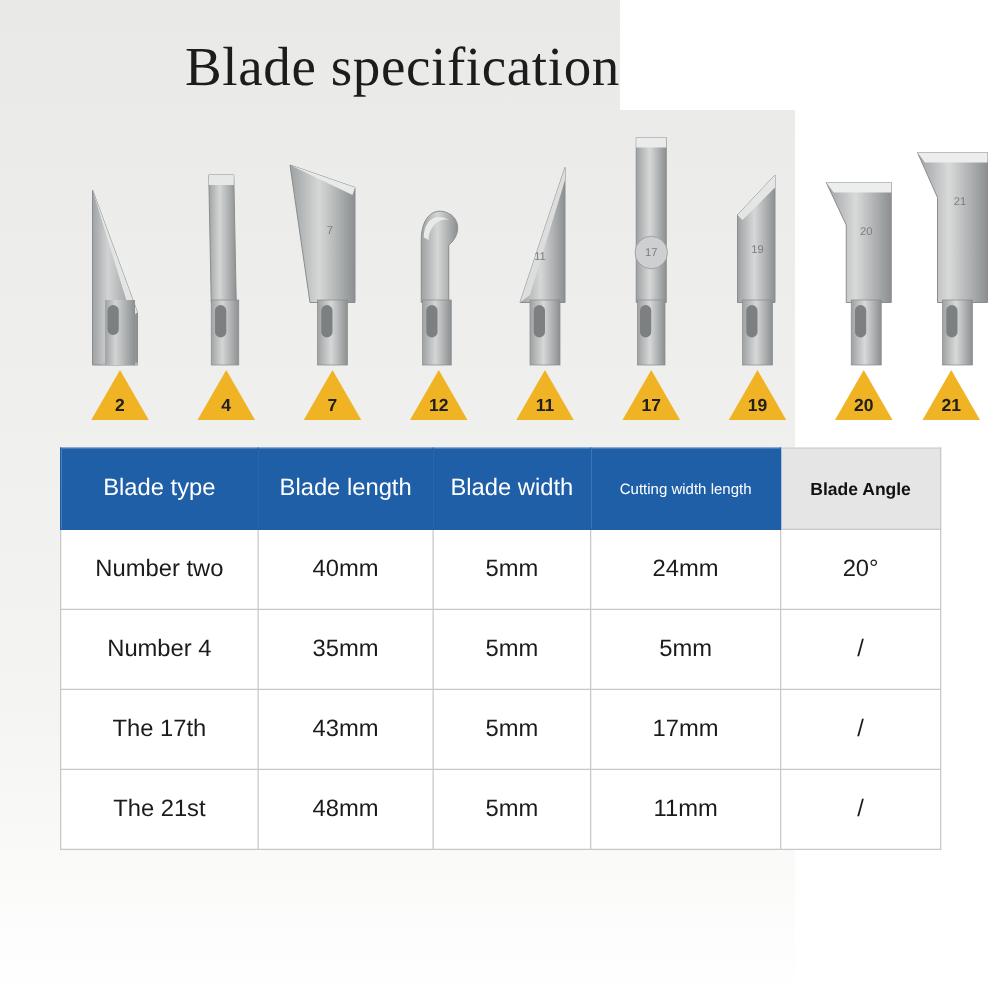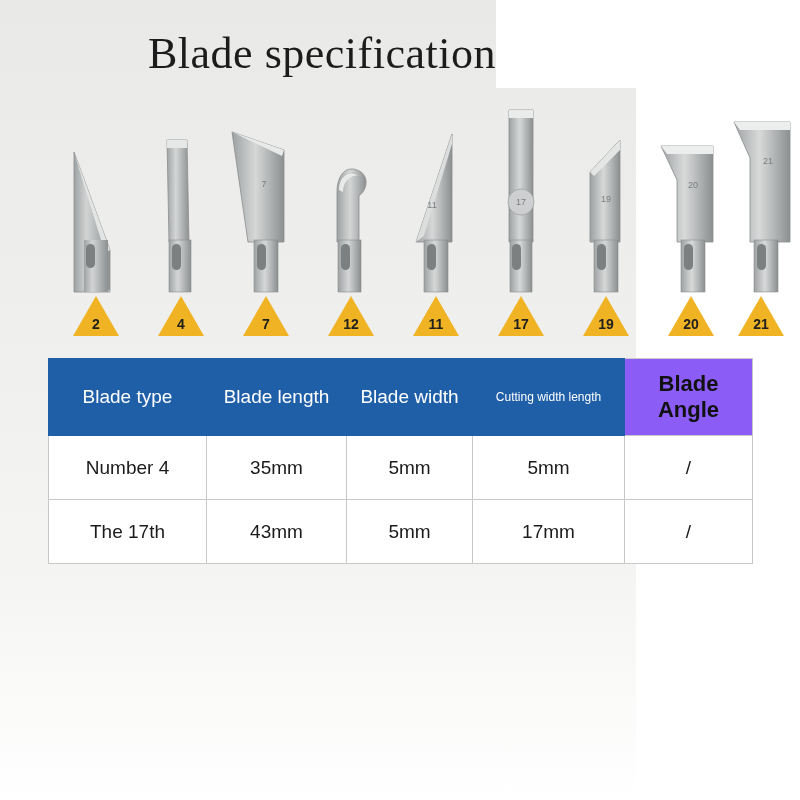--- a/index.html
+++ b/index.html
@@ -130,25 +130,25 @@
     color: #ffffff;
     border: 1px solid #1f5fa8;
     height: 40px;
     font-size: 19px;
     font-weight: normal;
   }
   table.spec thead th.small {
     font-size: 12px;
   }
   table.spec thead th.last {
-    background: #8b5cf6;
+    background: #e5e5e5;
     color: #111111;
     font-weight: bold;
     border: 1px solid #c8c8c8;
-    font-size: 22px;
+    font-size: 14px;
   }
   td.type {
     text-align: left;
     padding-left: 8px;
   }
 </style>
 </head>
 <body>
 
 <div class="page">
@@ -365,29 +365,43 @@
         <tr>
           <th>Blade type</th>
           <th>Blade length</th>
           <th>Blade width</th>
           <th class="small">Cutting width length</th>
           <th class="last">Blade Angle</th>
         </tr>
       </thead>
       <tbody>
         <tr>
+          <td class="type">Number two</td>
+          <td>40mm</td>
+          <td>5mm</td>
+          <td>24mm</td>
+          <td>20°</td>
+        </tr>
+        <tr>
           <td class="type">Number 4</td>
           <td>35mm</td>
           <td>5mm</td>
           <td>5mm</td>
           <td>/</td>
         </tr>
         <tr>
           <td class="type">The 17th</td>
           <td>43mm</td>
           <td>5mm</td>
           <td>17mm</td>
           <td>/</td>
         </tr>
+        <tr>
+          <td class="type">The 21st</td>
+          <td>48mm</td>
+          <td>5mm</td>
+          <td>11mm</td>
+          <td>/</td>
+        </tr>
       </tbody>
     </table>
   </div>
 </div>
 
 </body></html>

